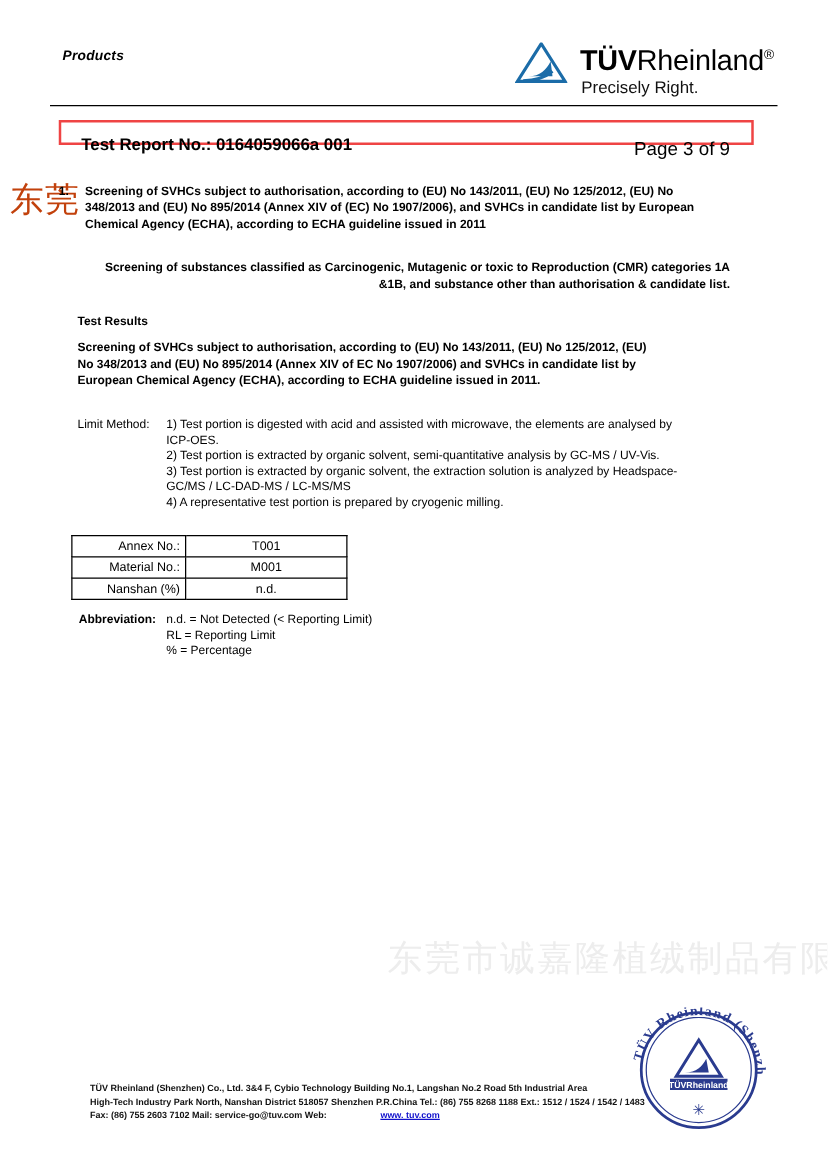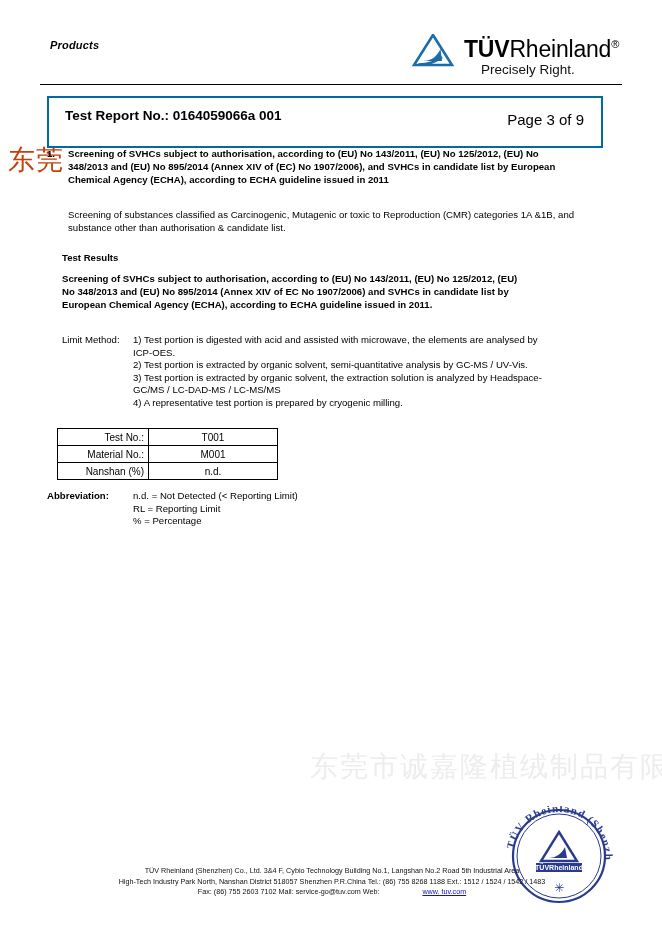--- a/index.html
+++ b/index.html
@@ -79,39 +79,38 @@
   .logo-text .tuv { font-weight: bold; letter-spacing: -.2px; }
   .logo-text .rhein { font-weight: normal; letter-spacing: -.2px; }
   .logo-text .reg { font-size: 11px; vertical-align: super; }
   .logo-tag {
     position: absolute;
     left: 53px;
     top: 30px;
     font-size: 13.5px;
     white-space: nowrap;
     color: #111;
-    margin-left: 16px;
   }
 
   .rule-top {
     position: absolute;
     left: 40px;
     top: 84px;
     width: 582px;
     height: 1px;
     background: #000;
   }
 
   .report-box {
     position: absolute;
     left: 47px;
     top: 96px;
     width: 556px;
-    height: 52px;
-    border: 2px solid #0369a1;
+    height: 20px;
+    border: 2px solid #ef4444;
     box-sizing: border-box;
   }
   .report-title {
     position: absolute;
     left: 16px;
     top: 10px;
     font-size: 13.5px;
     font-weight: bold;
     white-space: nowrap;
   }
@@ -140,22 +139,23 @@
     font-weight: bold;
     line-height: 13.2px;
     text-align: left;
   }
   .sec1-p2 {
     position: absolute;
     left: 68px;
     top: 208px;
     width: 516px;
     font-size: 9.6px;
-    font-weight: normal;
+    font-weight: bold;
     line-height: 13.2px;
+    text-align: right;
   }
   .results-head {
     position: absolute;
     left: 62px;
     top: 252px;
     font-size: 9.6px;
     font-weight: bold;
   }
   .results-body {
     position: absolute;
@@ -201,21 +201,21 @@
     text-align: right;
   }
   .res-table td.v {
     width: 120px;
     text-align: center;
   }
 
   
   .abbr-label {
     position: absolute;
-    left: 47px;
+    left: 63px;
     top: 490px;
     font-size: 9.6px;
     font-weight: bold;
   }
   .abbr-list {
     position: absolute;
     left: 133px;
     top: 490px;
     font-size: 9.6px;
     line-height: 12.6px;
@@ -226,27 +226,27 @@
     position: absolute;
     left: 503px;
     top: 806px;
     width: 112px;
     height: 100px;
   }
 
   
   .footer {
     position: absolute;
-    left: 52px;
+    left: 72px;
     top: 866px;
     width: 560px;
     font-size: 7.2px;
     line-height: 10.5px;
-    text-align: center;
     color: #111;
+    font-weight: bold;
   }
   .footer .line { white-space: nowrap; }
   .footer a, .footer .weblink {
     color: #1111cc;
     text-decoration: underline;
     margin-left: 41px;
   }
 </style>
 </head>
 <body>
@@ -286,21 +286,21 @@
   <div class="tm-list">
     <div>1) Test portion is digested with acid and assisted with microwave, the elements are analysed by ICP-OES.</div>
     <div>2) Test portion is extracted by organic solvent, semi-quantitative analysis by GC-MS / UV-Vis.</div>
     <div>3) Test portion is extracted by organic solvent, the extraction solution is analyzed by Headspace-GC/MS / LC-DAD-MS / LC-MS/MS</div>
     <div>4) A representative test portion is prepared by cryogenic milling.</div>
   </div>
 
   <table class="res-table">
     <tbody>
       <tr>
-        <td class="k">Test No.:</td>
+        <td class="k">Annex No.:</td>
         <td class="v">T001</td>
       </tr>
       <tr>
         <td class="k">Material No.:</td>
         <td class="v">M001</td>
       </tr>
       <tr>
         <td class="k">Nanshan (%)</td>
         <td class="v">n.d.</td>
       </tr>

